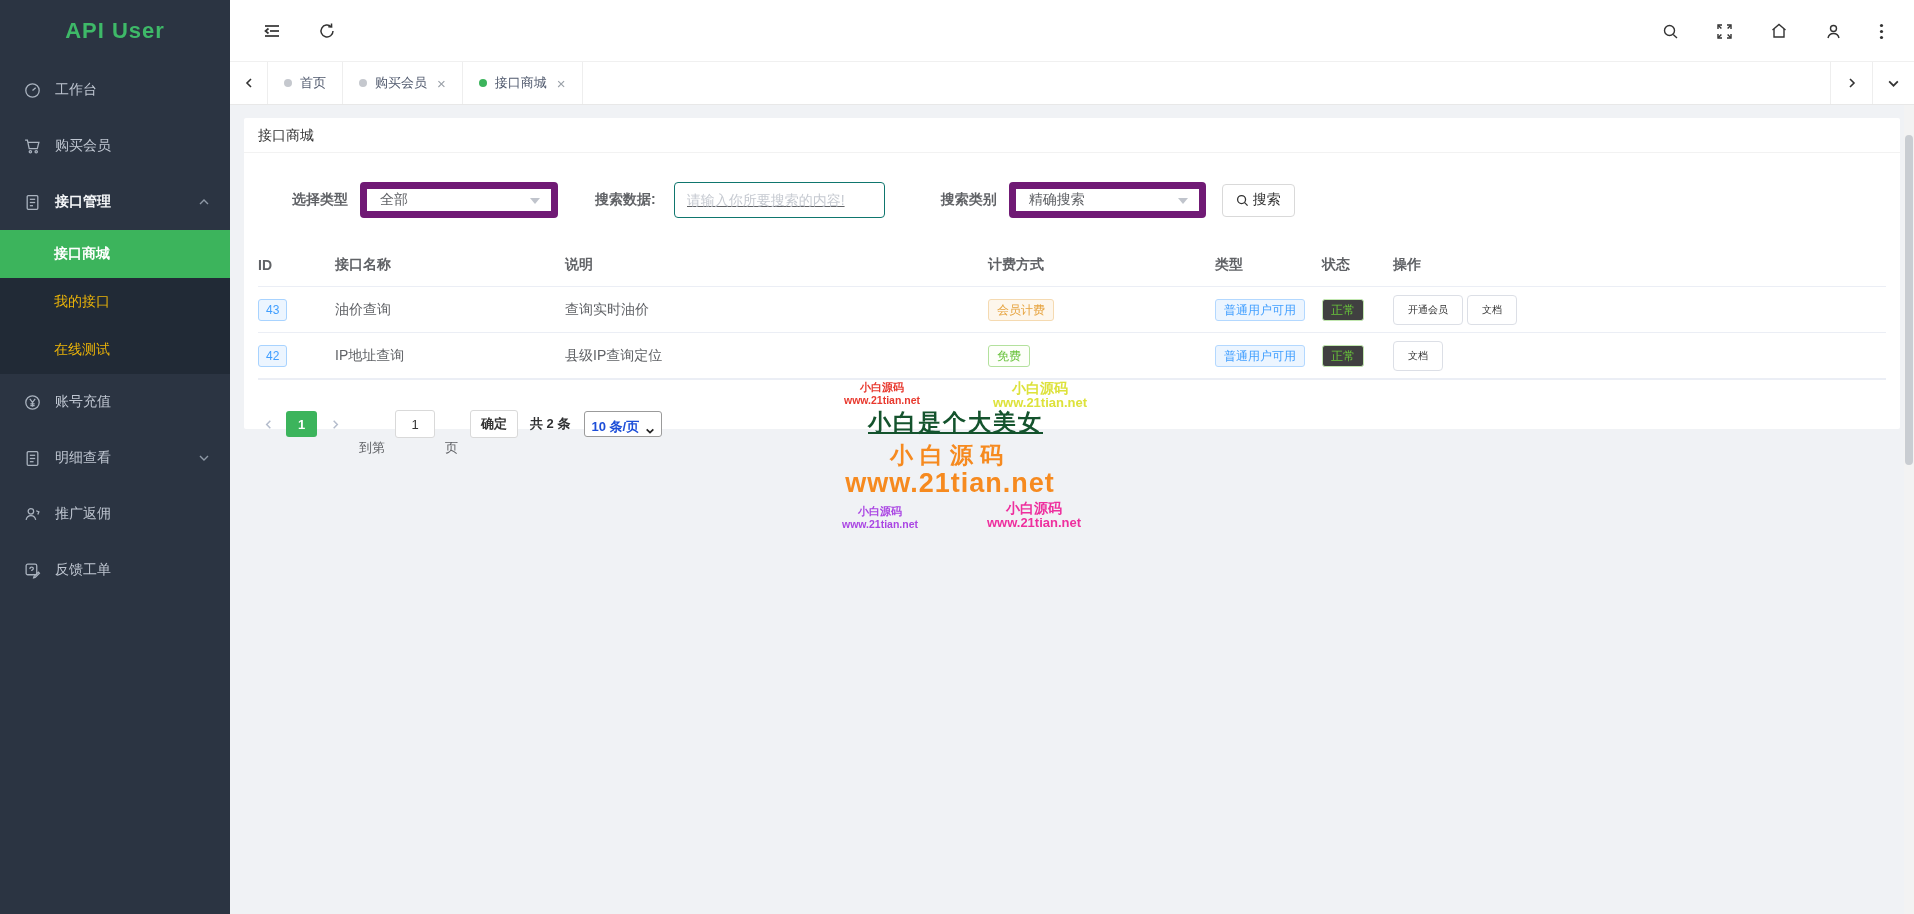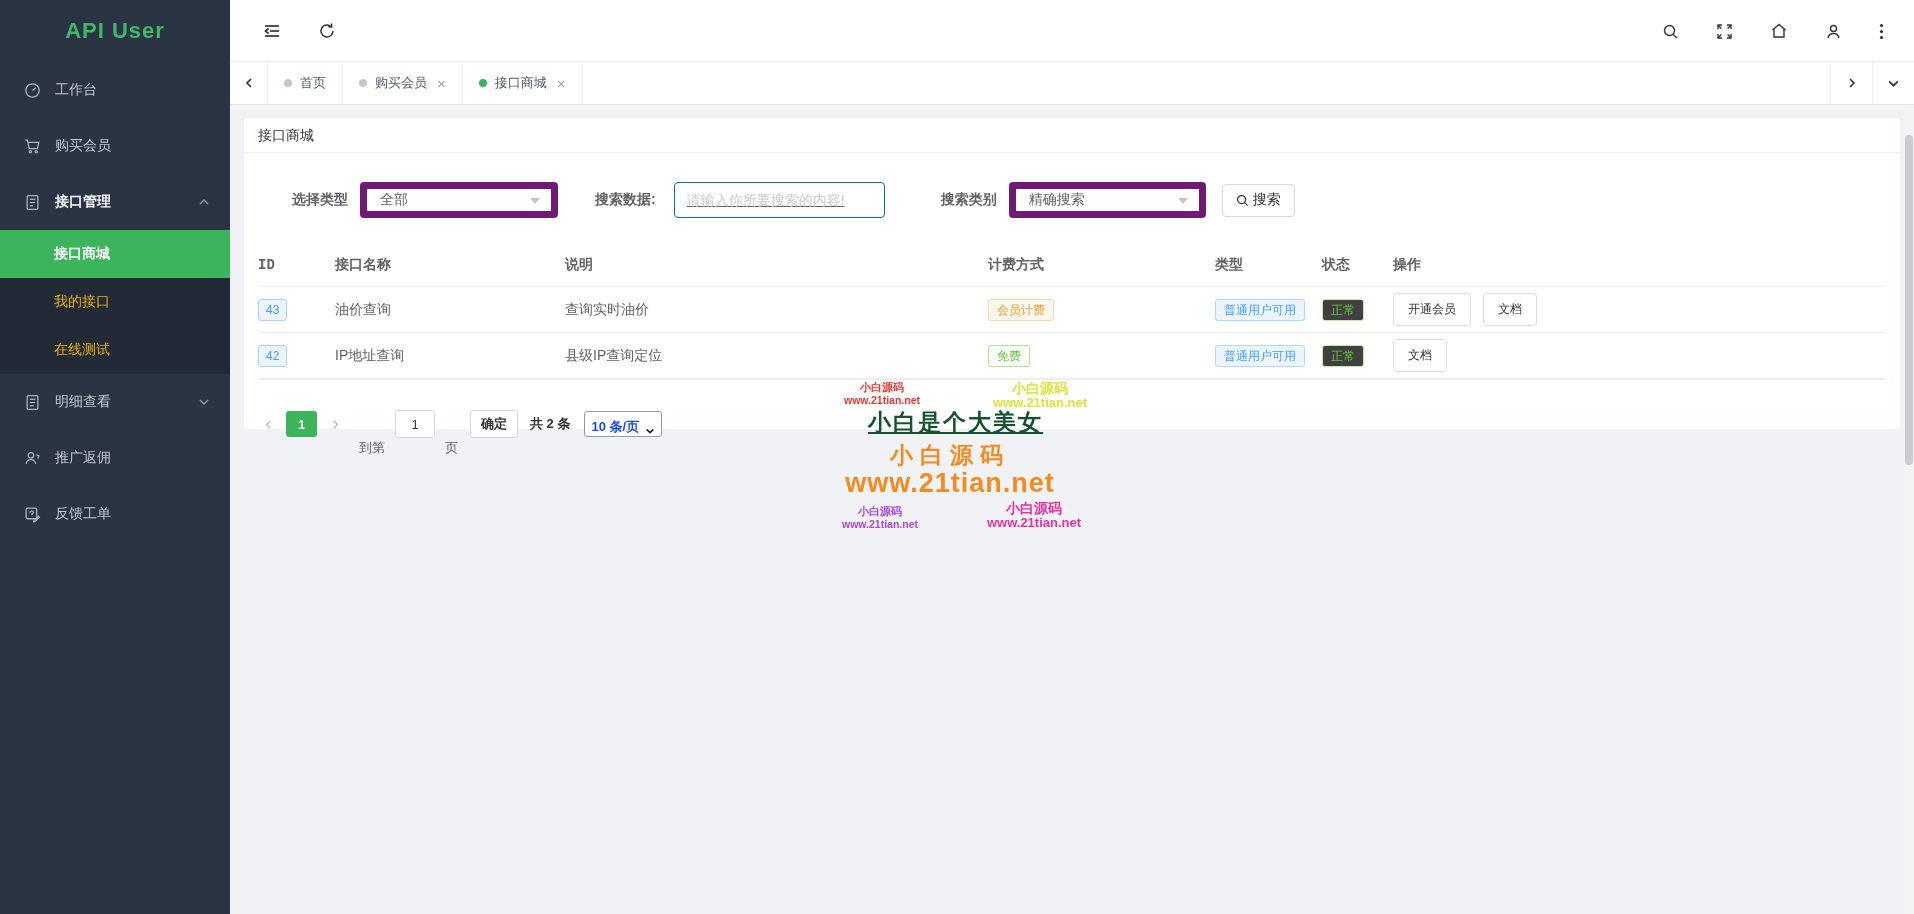--- a/index.html
+++ b/index.html
@@ -48,32 +48,32 @@
   .sel .caret { position:absolute; right:11px; top:50%; margin-top:-2px; width:0; height:0; border-left:5px solid transparent; border-right:5px solid transparent; border-top:6px solid #c0c4cc; }
   .sel-type { width:198px; margin-left:12px; }
   .f-search-label { margin-left:37px; }
   .txt-input { width:211px; height:36px; border:1px solid #0f766e; border-radius:4px; padding:0 12px; font-size:14px; color:#606266; margin-left:18px; outline:none; font-family:inherit;text-decoration:underline; }
   .txt-input::placeholder { color:#c6cad1; }
   .f-cat-label { margin-left:56px; }
   .sel-cat { width:197px; margin-left:12px; }
   .search-btn { margin-left:16px; height:33px; padding:0 13px; background:#fff; border:1px solid #d9d9d9; border-radius:4px; font-size:14px; color:#333; display:flex; align-items:center; gap:4px; cursor:pointer; font-family:inherit; }
 
   table.data { width:1628px; margin:26px 14px 0 14px; border-collapse:collapse; table-layout:fixed; }
-  table.data th { text-align:left; font-size:14px; color:#606266; font-weight:bold; padding:12px 0; border-bottom:1px solid #ebeef5;font-family:Liberation Mono, monospace; }
+  table.data th { text-align:left; font-size:14px; color:#606266; font-weight:bold; padding:12px 0; border-bottom:1px solid #ebeef5; }
   table.data td { height:46px; font-size:14px; color:#606266; border-bottom:1px solid #ebeef5; vertical-align:middle; }
   .c-id{width:77px;} .c-name{width:230px;} .c-desc{width:423px;} .c-bill{width:227px;} .c-type{width:107px;} .c-status{width:71px;}
 
   .tag { display:inline-block; padding:2px 8px; font-size:12px; border-radius:3px; border:1px solid transparent; line-height:16px; }
   .tag-id { background:#ecf5ff; border-color:#a8d3ff; color:#409eff; padding:2px 7px; }
   .tag-warning { background:#fdf6ec; border-color:#f5dab1; color:#e6a23c; }
   .tag-primary { background:#ecf5ff; border-color:#b3d8ff; color:#409eff; }
   .tag-success { background:#404040; border-color:#c2e7b0; color:#67c23a; }
   .tag-free { background:#fdfffa; border-color:#b3e19d; color:#67c23a; }
 
-  .op-btn { display:inline-block; padding:7px 14px; background:#fff; border:1px solid #dcdfe6; border-radius:4px; font-size:12px; color:#333; margin-right:8px; cursor:pointer; font-family:inherit; }
+  .op-btn { display:inline-block; padding:7px 14px; background:#fff; border:1px solid #dcdfe6; border-radius:4px; font-size:10px; color:#333; cursor:pointer; font-family:inherit; }
 
   .pager { border-top:1px solid #ebeef5; margin:0 14px; padding-top:11px; display:flex; align-items:center; }
   .pg-arrow { width:20px; display:flex; align-items:center; justify-content:center; color:#b4bccc; cursor:pointer; }
   .pg-page { width:31px; height:26px; background:#3cb45c; color:#fff; font-size:13px; font-weight:bold; border-radius:3px; display:flex; align-items:center; justify-content:center; margin:0 8px; cursor:pointer; }
   .pg-text { font-size:13px; color:#606266;margin-top:48px; }
   .pg-goto-input { width:40px; height:28px; border:1px solid #d9d9d9; border-radius:3px; text-align:center; font-size:13px; color:#333; margin:0 10px; outline:none; font-family:inherit; }
   .pg-confirm { height:28px; padding:0 10px; margin:0 12px; background:#fff; border:1px solid #d9d9d9; border-radius:3px; font-size:13px; font-weight:bold; color:#333; cursor:pointer; font-family:inherit; }
   .pg-total { font-size:13px; color:#303133; margin-right:14px; font-weight:bold; }
   .pg-size { height:26px; border:1px solid #9b9b9b; border-radius:3px; display:flex; align-items:flex-end; padding:0 6px; font-size:13px; font-weight:bold; color:#1d4ed8; gap:6px; cursor:pointer; background:#fff; }
 
@@ -144,20 +144,29 @@
       <span>接口商城</span>
     </div>
     <div class="submenu-item">
       <span>我的接口</span>
     </div>
     <div class="submenu-item">
       <span>在线测试</span>
     </div>
   </div>
 
+  <div class="menu-item">
+    <span class="mi-icon">
+      <svg width="17" height="17" viewBox="0 0 16 16" fill="none" stroke="currentColor" stroke-width="1.2">
+          <circle cx="8" cy="8" r="6.3"></circle>
+          <path d="M5.5 4.5L8 8l2.5-3.5M8 8v4M6 9.2h4M6 11h4"></path>
+        </svg>
+    </span>
+    <span class="mi-label">账号充值</span>
+  </div>
 
   <div class="menu-item">
     <span class="mi-icon">
       <svg width="17" height="17" viewBox="0 0 16 16" fill="none" stroke="currentColor" stroke-width="1.2">
           <rect x="3" y="1.5" width="10" height="13" rx="1"></rect>
           <line x1="5.5" y1="5" x2="10.5" y2="5"></line>
           <line x1="5.5" y1="8" x2="10.5" y2="8"></line>
           <line x1="5.5" y1="11" x2="9" y2="11"></line>
         </svg>
     </span>

